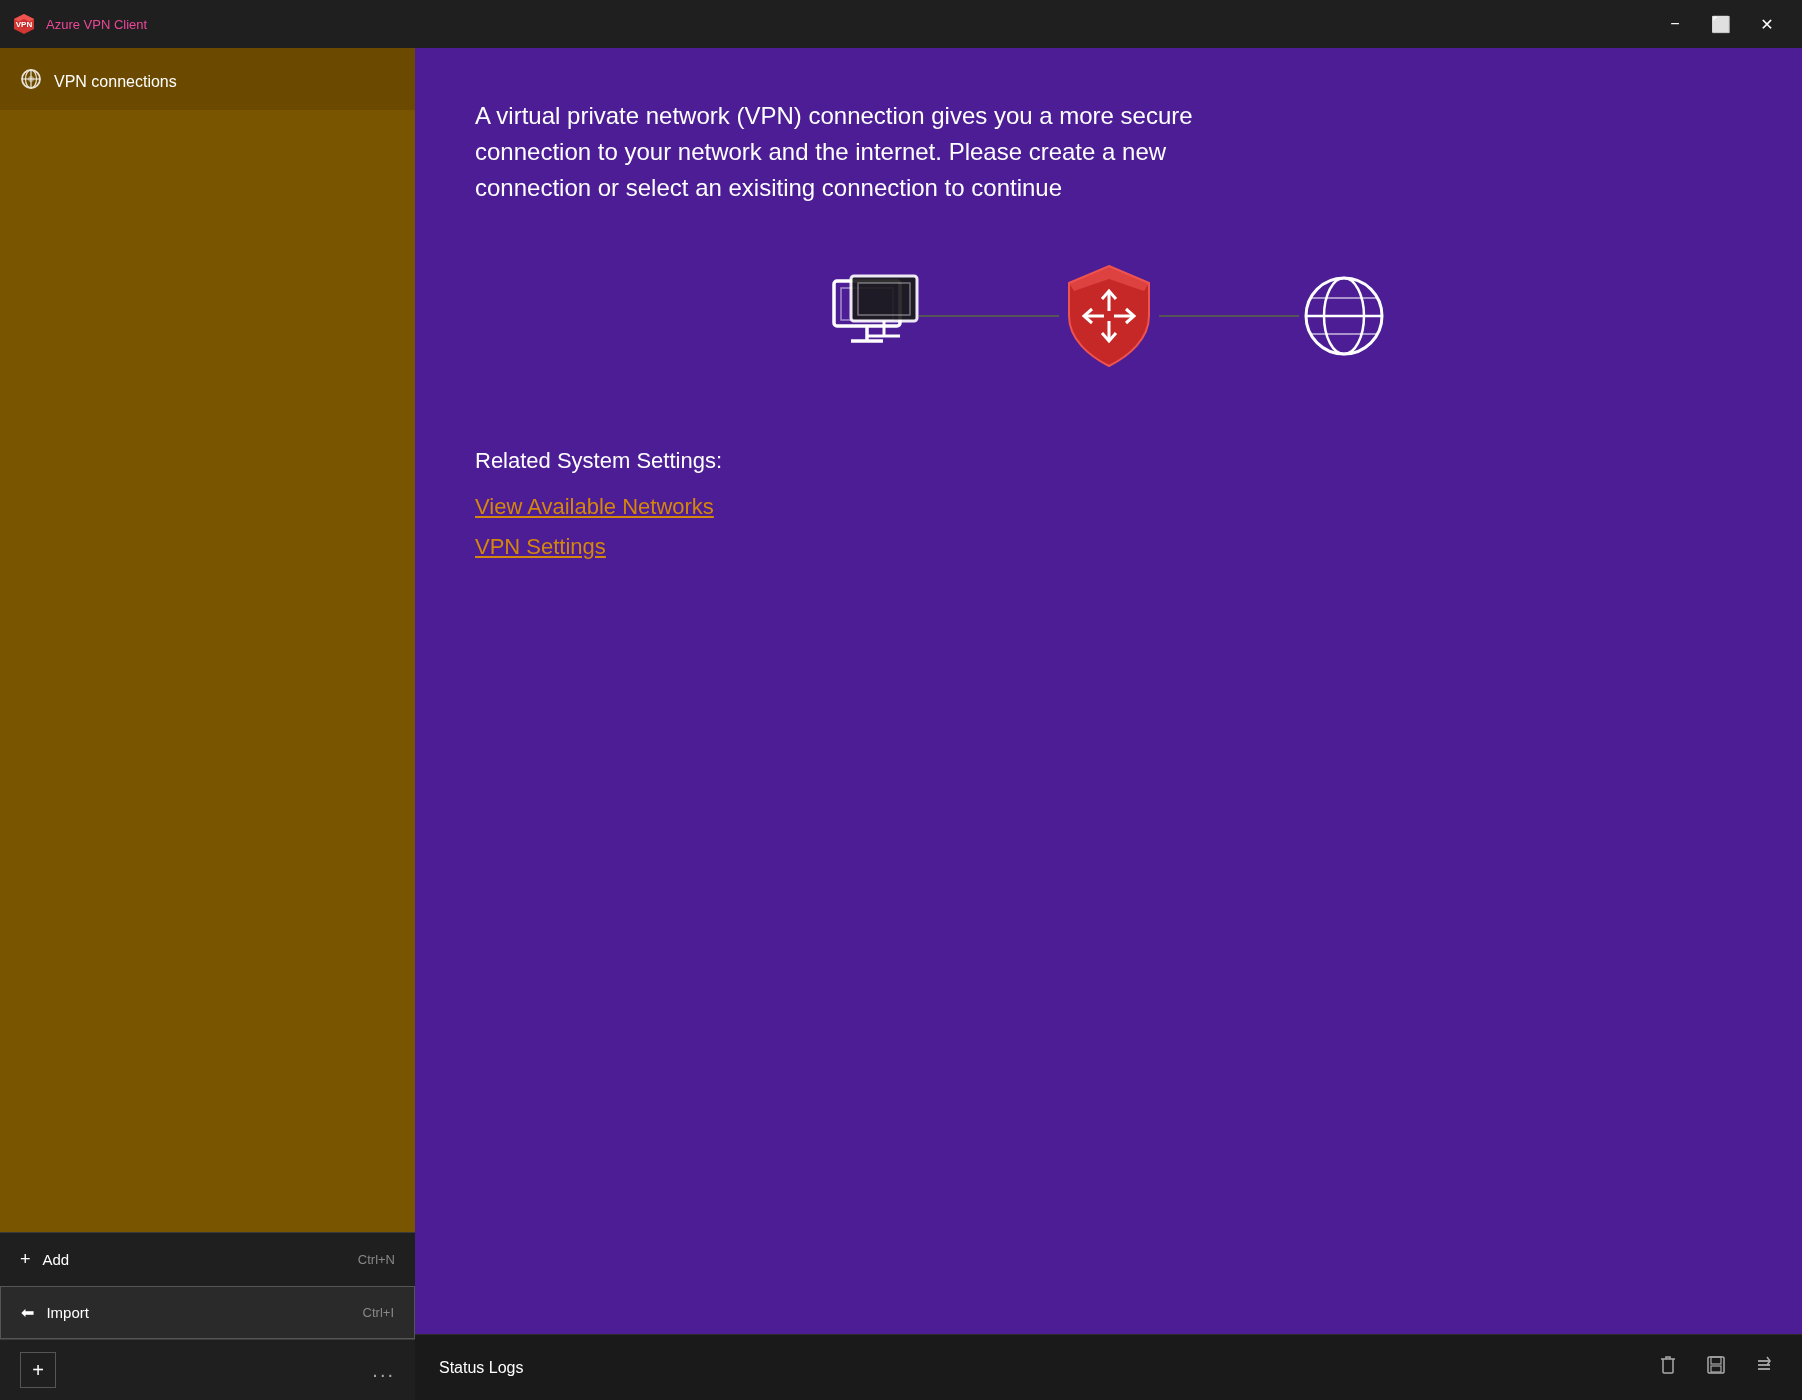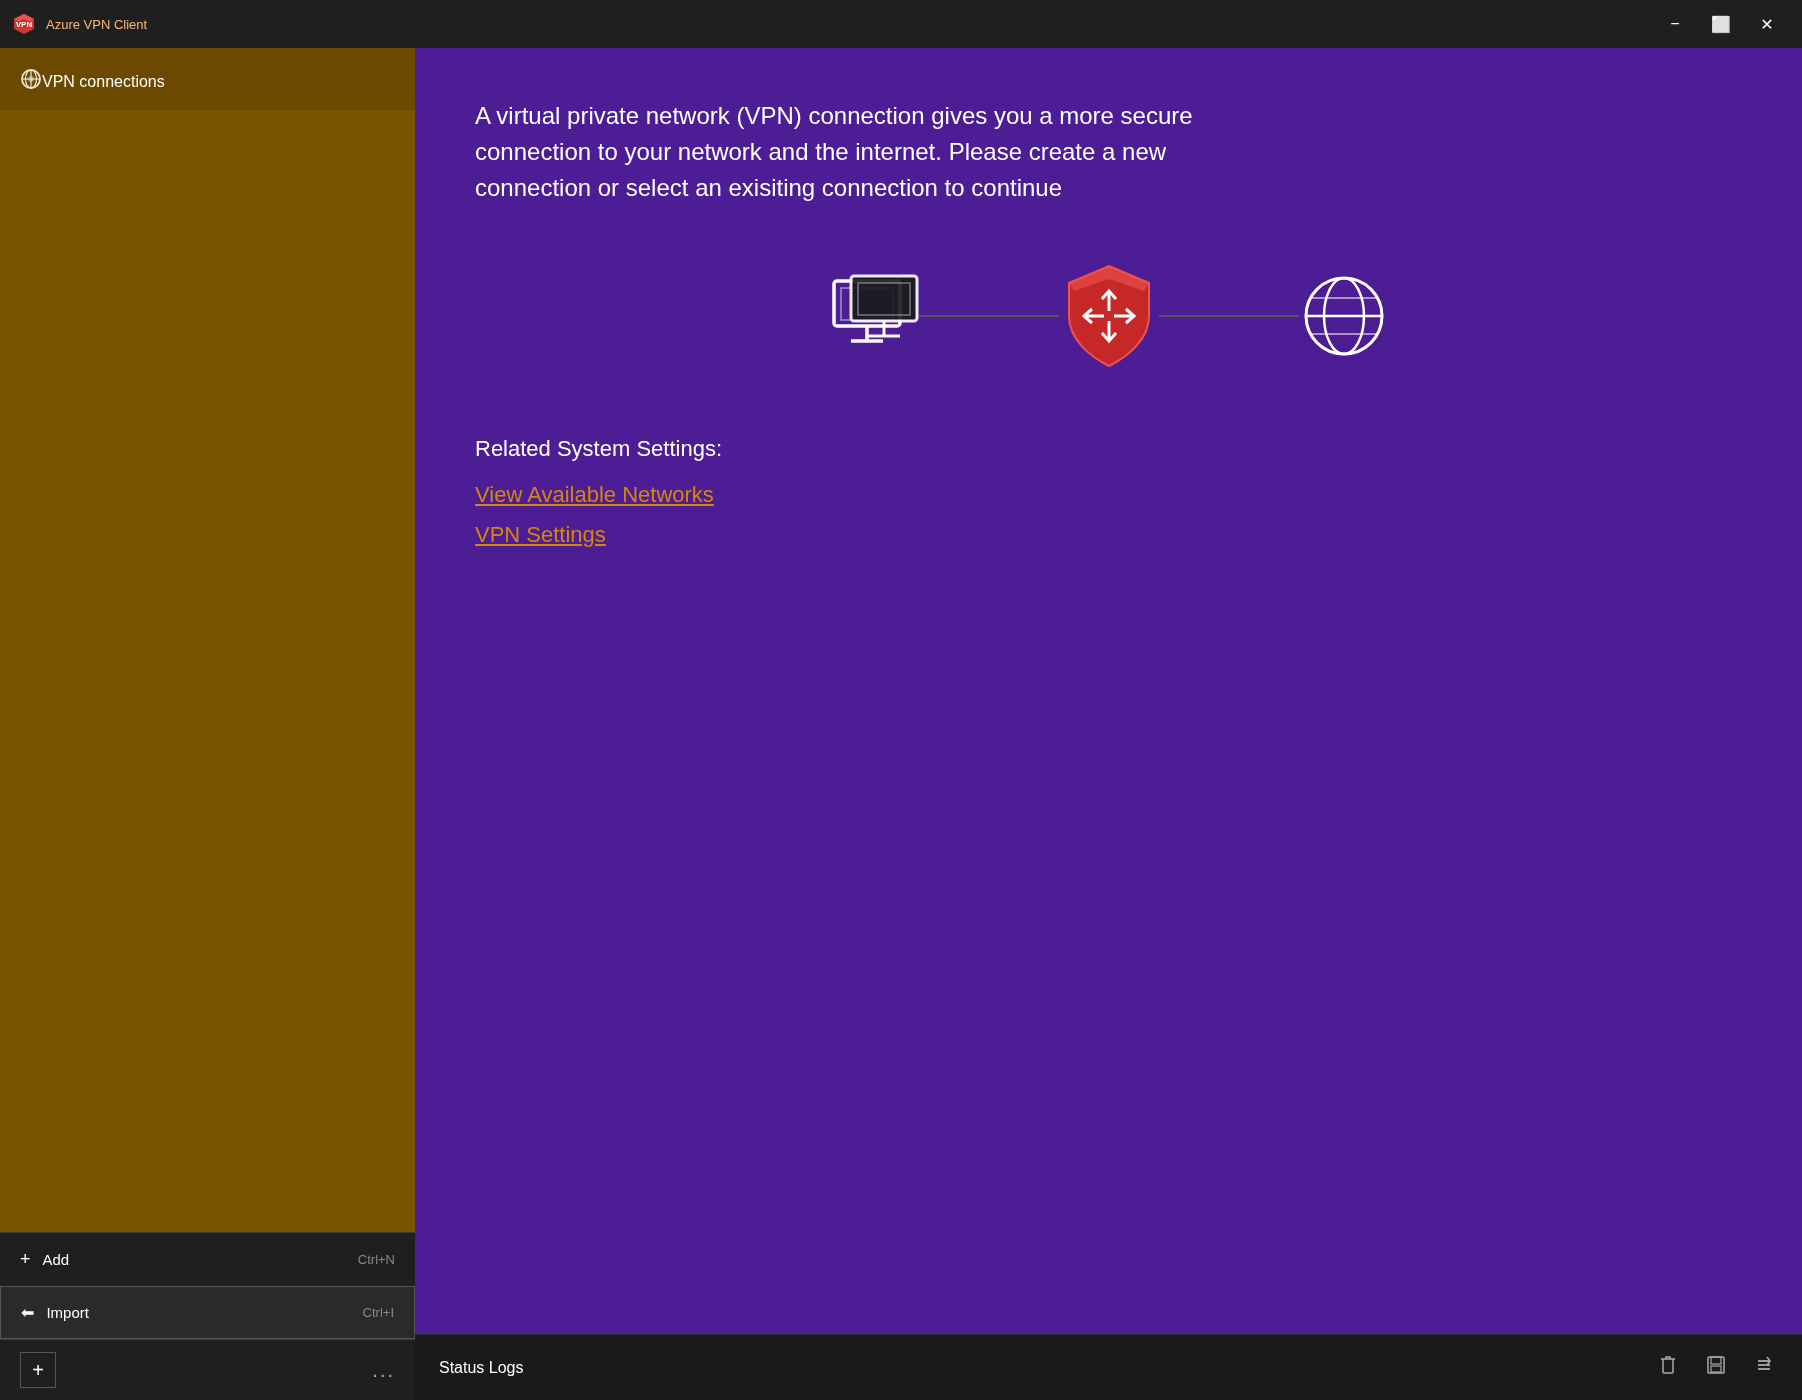--- a/index.html
+++ b/index.html
@@ -28,21 +28,21 @@
 
     .title-bar-logo {
       width: 24px;
       height: 24px;
       margin-right: 10px;
       flex-shrink: 0;
     }
 
     .title-bar-title {
       font-size: 13px;
-      color: #fdba74;
+      color: #ec4899;
       flex: 1;
     }
 
     .title-bar-controls {
       display: flex;
       gap: 0;
     }
 
     .title-bar-btn {
       width: 46px;
@@ -70,20 +70,21 @@
       background: #6b4a00;
       display: flex;
       flex-direction: column;
       flex-shrink: 0;
     }
 
     .sidebar-header {
       padding: 20px 20px 15px 20px;
       display: flex;
       align-items: center;
+      gap: 12px;
       border-bottom: 1px solid #7a5500;
     }
 
     .sidebar-header-icon {
       color: #ffffff;
       font-size: 20px;
       opacity: 0.85;
     }
 
     .sidebar-header-title {
@@ -216,20 +217,21 @@
 
     
     .related-settings {
       margin-bottom: 40px;
     }
 
     .related-title {
       font-size: 22px;
       color: #ffffff;
       margin-bottom: 20px;
+      margin-top: 12px;
     }
 
     .settings-link {
       display: block;
       color: #d4870a;
       font-size: 22px;
       text-decoration: underline;
       margin-bottom: 14px;
       cursor: pointer;
     }

